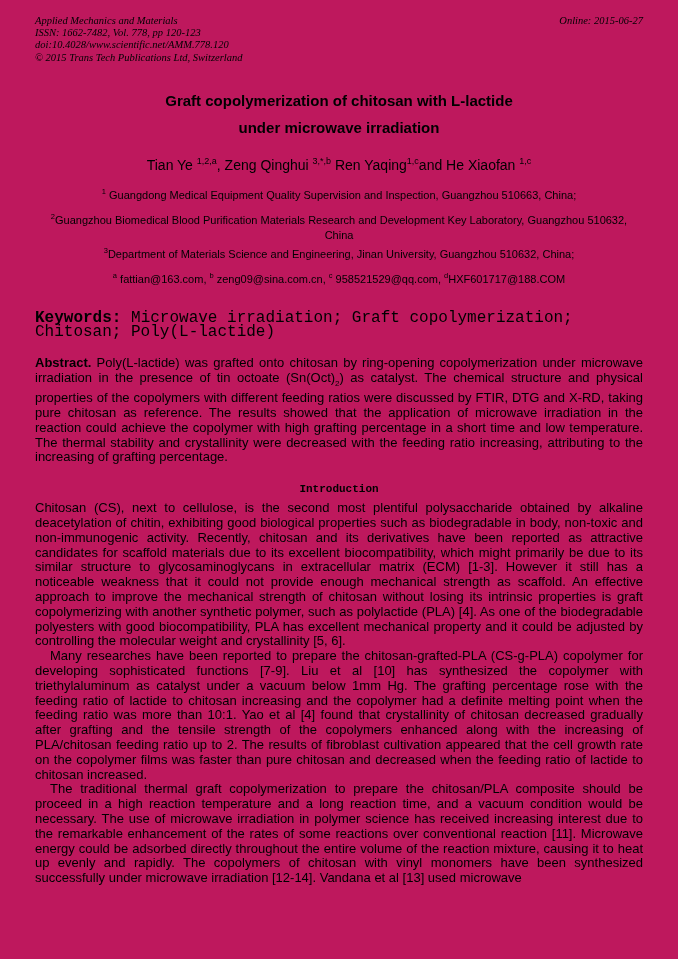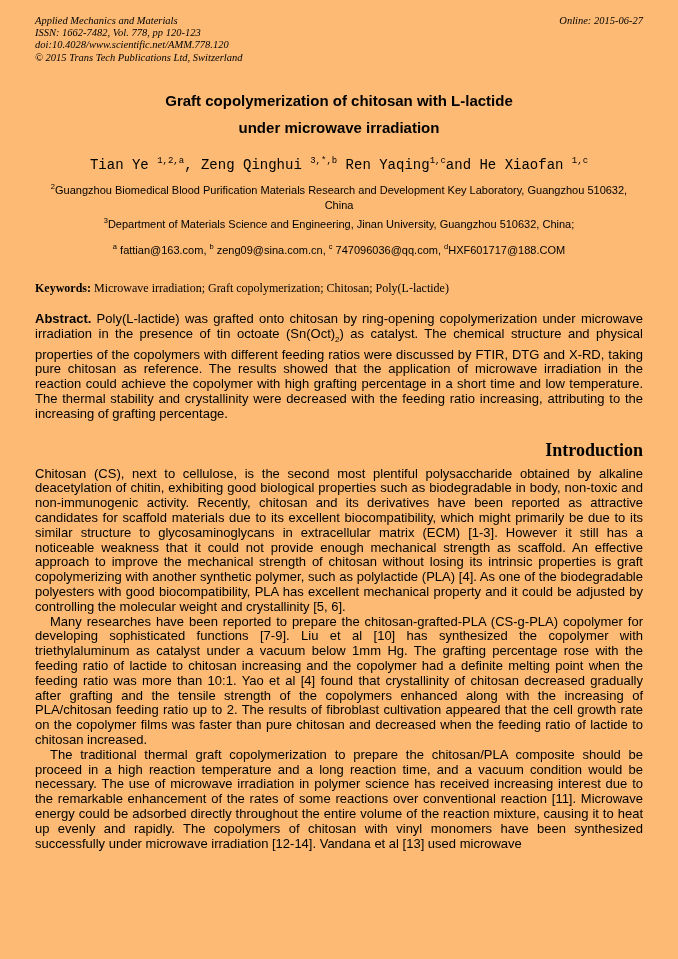--- a/index.html
+++ b/index.html
@@ -1,20 +1,20 @@
 <!DOCTYPE html>
 <html><head>
 <meta charset="utf-8">
 <style>
   html, body { margin: 0; padding: 0; background: #ffffff; }
   .page {
     position: relative;
     width: 678px;
     height: 959px;
-    background: #fdba74;
+    background: #be185d;
     color: #000000;
     box-sizing: border-box;
     padding: 15px 35px 0 35px;
     overflow: hidden;
     font-family: "Liberation Serif", serif;
   }
   
   .hdr {
     display: flex;
     justify-content: space-between;
@@ -30,64 +30,64 @@
   h1.title {
     font-family: "Liberation Sans", sans-serif;
     font-weight: bold;
     font-size: 15px;
     line-height: 27.5px;
     text-align: center;
     margin: 23px 0 0 0;
   }
   
   .authors {
-    font-family: Liberation Mono, monospace;
+    font-family: Liberation Sans, sans-serif;
     font-size: 14px;
     line-height: 17px;
     text-align: center;
     margin-top: 11px;
   }
   .authors sup { font-size: 9px; }
   
   .aff, .emails {
     font-family: "Liberation Sans", sans-serif;
     font-size: 11px;
     line-height: 15px;
     text-align: center;
   }
   .aff sup, .emails sup { font-size: 7.5px; }
   .aff-1 { margin-top: 11px; }
   .aff-2 { margin-top: 6px; }
   .aff-3 { }
   .emails { margin-top: 7px; }
   
   .keywords {
-    font-family: Liberation Serif, serif;
-    font-size: 12px;
+    font-family: Liberation Mono, monospace;
+    font-size: 16px;
     line-height: 14px;
     margin: 24px 0 0 0;
     text-align: left;
   }
   .keywords b { font-weight: bold; }
   
   .body-par {
     font-family: Liberation Sans, sans-serif;
     font-size: 13px;
     line-height: 14.8px;
     text-align: justify;
     margin: 0;
   }
   .abstract { margin-top: 17px; }
   .abstract sub { font-size: 8px; }
   h2.section {
-    font-family: Liberation Serif, serif;
-    font-size: 18px;
+    font-family: Liberation Mono, monospace;
+    font-size: 11px;
     font-weight: bold;
     margin: 18px 0 6px 0;
-    text-align: right;
+    text-align: center;
   }
   .indent { text-indent: 15px; }
 </style>
 </head>
 <body>
 
 <div class="page">
 
   <div class="hdr">
     <div class="hdr-left">
@@ -101,29 +101,32 @@
 
   <h1 class="title">
     <span>Graft copolymerization of chitosan with L-lactide</span><br>
     <span>under microwave irradiation</span>
   </h1>
 
   <div class="authors">
     <span>Tian Ye </span><sup>1,2,a</sup><span>, </span><span>Zeng Qinghui </span><sup>3,*,b</sup><span> </span><span>Ren Yaqing</span><sup>1,c</sup><span></span><span>and He Xiaofan </span><sup>1,c</sup>
   </div>
 
+  <div class="aff aff-1">
+    <sup>1</sup><span> Guangdong Medical Equipment Quality Supervision and Inspection, Guangzhou 510663, China;</span>
+  </div>
   <div class="aff aff-2">
     <sup>2</sup><span>Guangzhou Biomedical Blood Purification Materials Research and Development Key Laboratory, Guangzhou 510632, China</span>
   </div>
   <div class="aff aff-3">
     <sup>3</sup><span>Department of Materials Science and Engineering, Jinan University, Guangzhou 510632, China;</span>
   </div>
 
   <div class="emails">
-    <sup>a</sup><span> fattian@163.com, </span><sup>b</sup><span> zeng09@sina.com.cn, </span><sup>c</sup><span> 747096036@qq.com, </span><sup>d</sup><span>HXF601717@188.COM</span>
+    <sup>a</sup><span> fattian@163.com, </span><sup>b</sup><span> zeng09@sina.com.cn, </span><sup>c</sup><span> 958521529@qq.com, </span><sup>d</sup><span>HXF601717@188.COM</span>
   </div>
 
   <p class="keywords">
     <b>Keywords:</b><span> Microwave irradiation; Graft copolymerization; Chitosan; Poly(L-lactide)</span>
   </p>
 
   <p class="body-par abstract">
     <b>Abstract.</b><span> Poly(L-lactide) was grafted onto chitosan by ring-opening copolymerization under microwave irradiation in the presence of tin octoate (Sn(Oct)</span><sub>2</sub><span>) as catalyst. The chemical structure and physical properties of the copolymers with different feeding ratios were discussed by FTIR, DTG and X-RD, taking pure chitosan as reference. The results showed that the application of microwave irradiation in the reaction could achieve the copolymer with high grafting percentage in a short time and low temperature. The thermal stability and crystallinity were decreased with the feeding ratio increasing, attributing to the increasing of grafting percentage.</span>
   </p>
 

